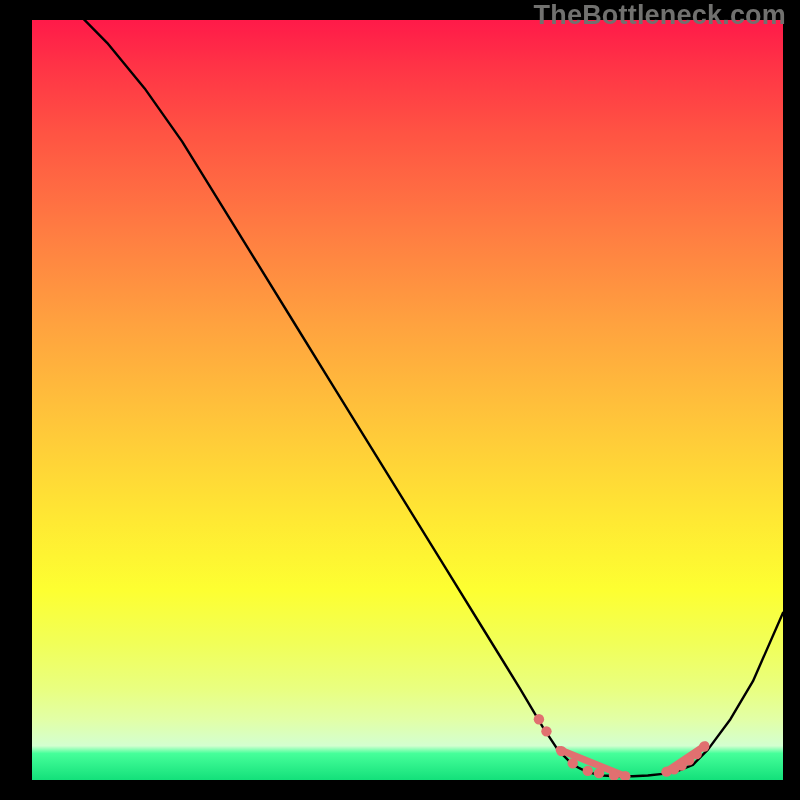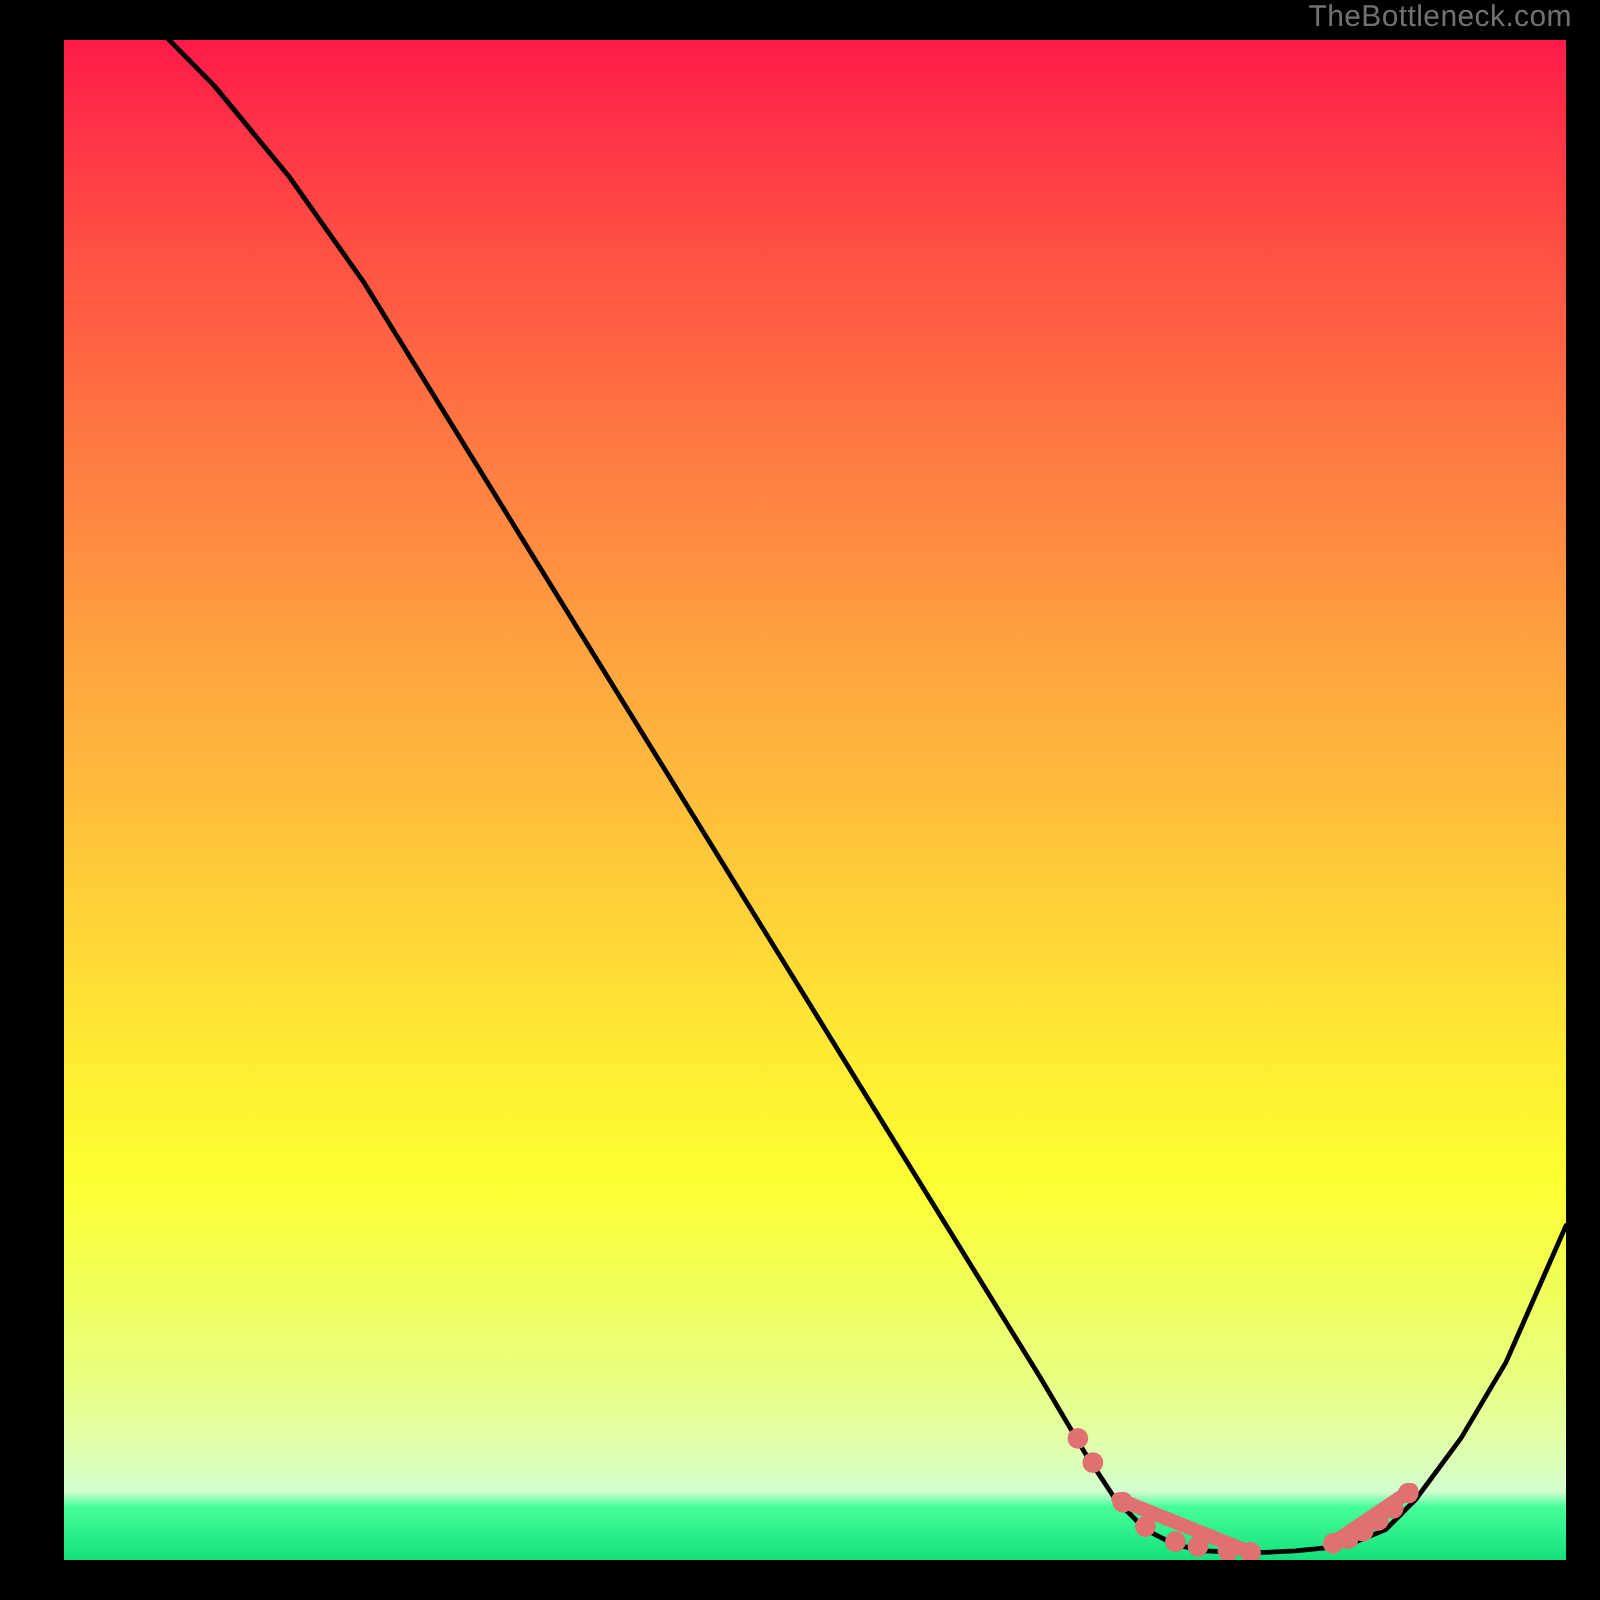--- a/index.html
+++ b/index.html
@@ -50,22 +50,22 @@
     position: absolute;
     inset: 0;
     width: 100%;
     height: 100%;
   }
   .watermark {
     position: absolute;
     top: 0px;
     right: 14px;
     font-family: Arial, Helvetica, sans-serif;
-    font-size: 15px;
-    font-weight: 400;
+    font-size: 27px;
+    font-weight: 700;
     color: #71716f;
     letter-spacing: 0.2px;
   }
 </style>
 </head>
 <body>
 
 <div class="frame">
   <div class="plot-area">
     <div class="gradient"></div>

